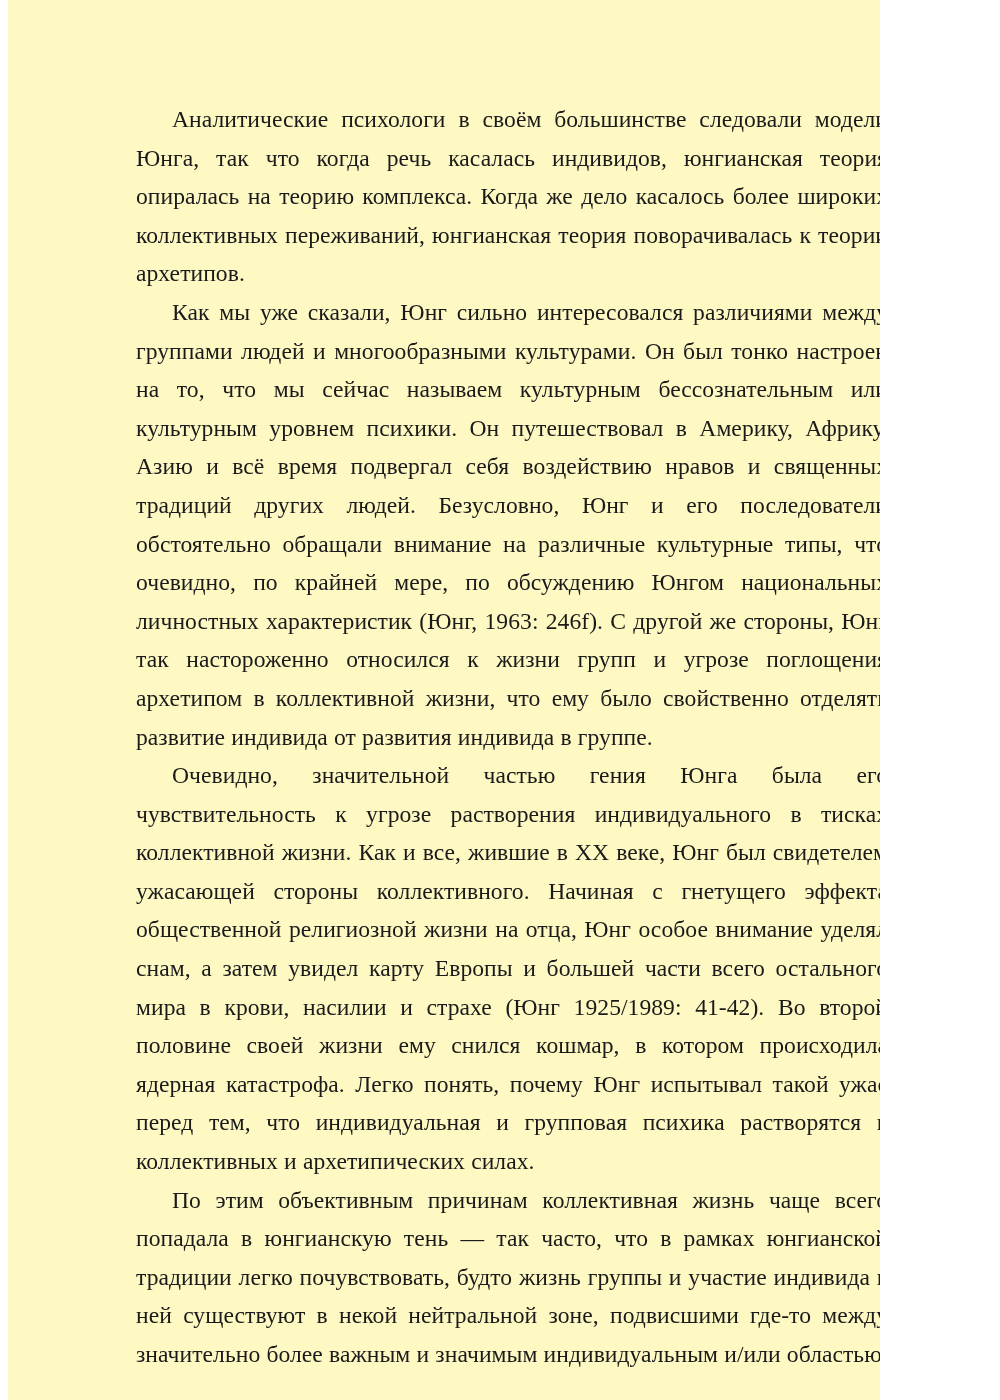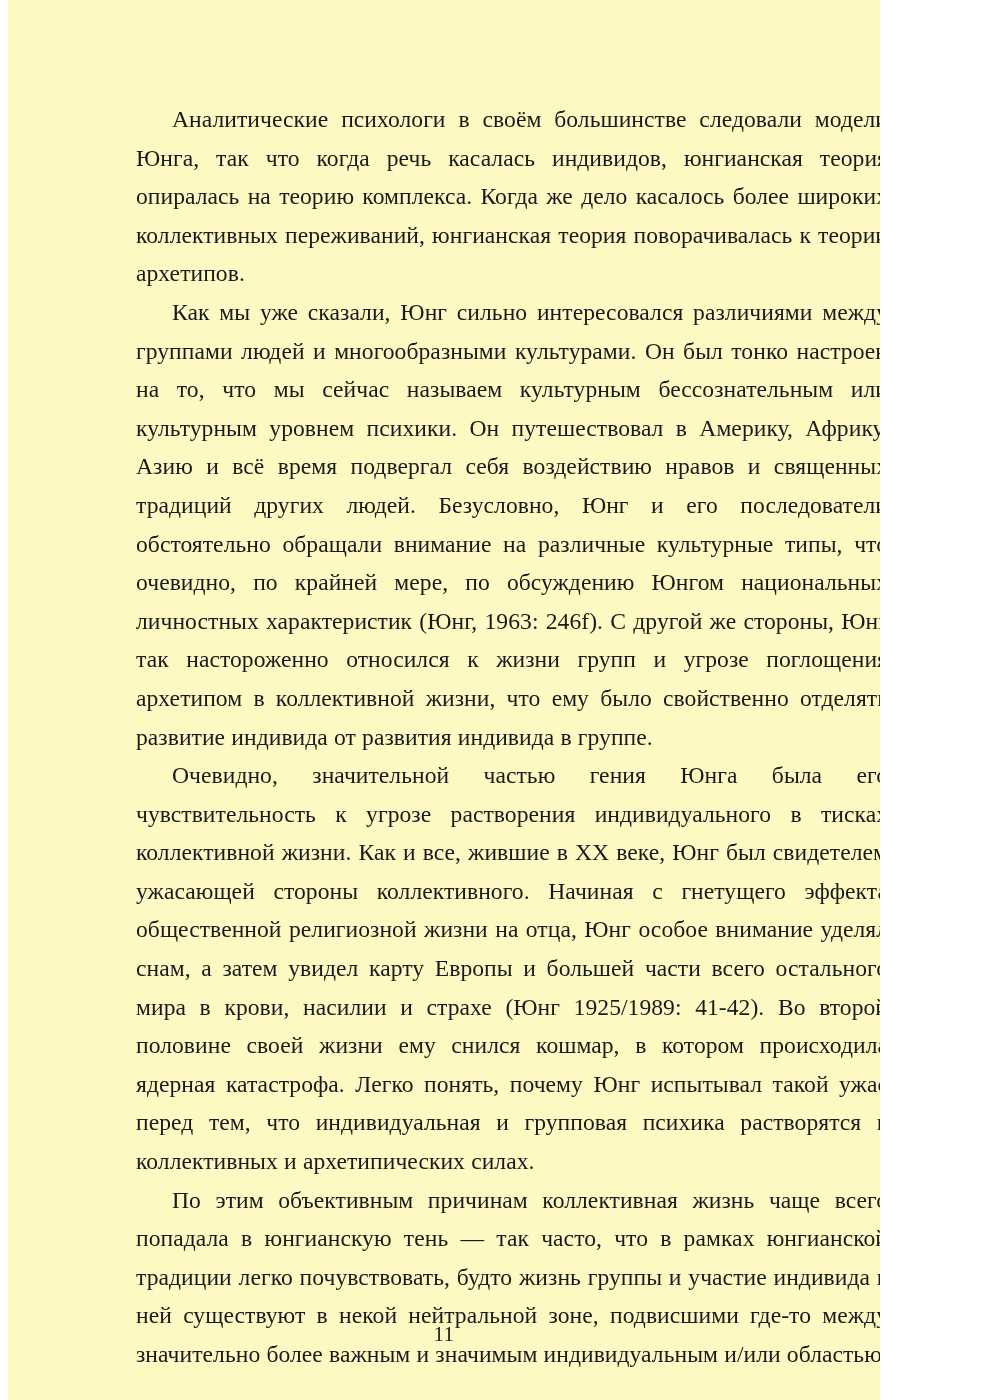--- a/index.html
+++ b/index.html
@@ -63,15 +63,14 @@
 
 <div class="page">
 
   <div class="text-column">
     <p class="paragraph">Аналитические психологи в своём большинстве следовали модели Юнга, так что когда речь касалась индивидов, юнгианская теория опиралась на теорию комплекса. Когда же дело касалось более широких коллективных переживаний, юнгианская теория поворачивалась к теории архетипов.</p>
     <p class="paragraph">Как мы уже сказали, Юнг сильно интересовался различиями между группами людей и многообразными культурами. Он был тонко настроен на то, что мы сейчас называем культурным бессознательным или культурным уровнем психики. Он путешествовал в Америку, Африку, Азию и всё время подвергал себя воздействию нравов и священных традиций других людей. Безусловно, Юнг и его последователи обстоятельно обращали внимание на различные культурные типы, что очевидно, по крайней мере, по обсуждению Юнгом национальных личностных характеристик (Юнг, 1963: 246f). С другой же стороны, Юнг так настороженно относился к жизни групп и угрозе поглощения архетипом в коллективной жизни, что ему было свойственно отделять развитие индивида от развития индивида в группе.</p>
     <p class="paragraph">Очевидно, значительной частью гения Юнга была его чувствительность к угрозе растворения индивидуального в тисках коллективной жизни. Как и все, жившие в XX веке, Юнг был свидетелем ужасающей стороны коллективного. Начиная с гнетущего эффекта общественной религиозной жизни на отца, Юнг особое внимание уделял снам, а затем увидел карту Европы и большей части всего остального мира в крови, насилии и страхе (Юнг 1925/1989: 41-42). Во второй половине своей жизни ему снился кошмар, в котором происходила ядерная катастрофа. Легко понять, почему Юнг испытывал такой ужас перед тем, что индивидуальная и групповая психика растворятся в коллективных и архетипических силах.</p>
     <p class="paragraph">По этим объективным причинам коллективная жизнь чаще всего попадала в юнгианскую тень — так часто, что в рамках юнгианской традиции легко почувствовать, будто жизнь группы и участие индивида в ней существуют в некой нейтральной зоне, подвисшими где-то между значительно более важным и значимым индивидуальным и/или областью</p>
   </div>
 
-  <div class="page-number">11</div>
 
 </div>
 
 </body></html>

